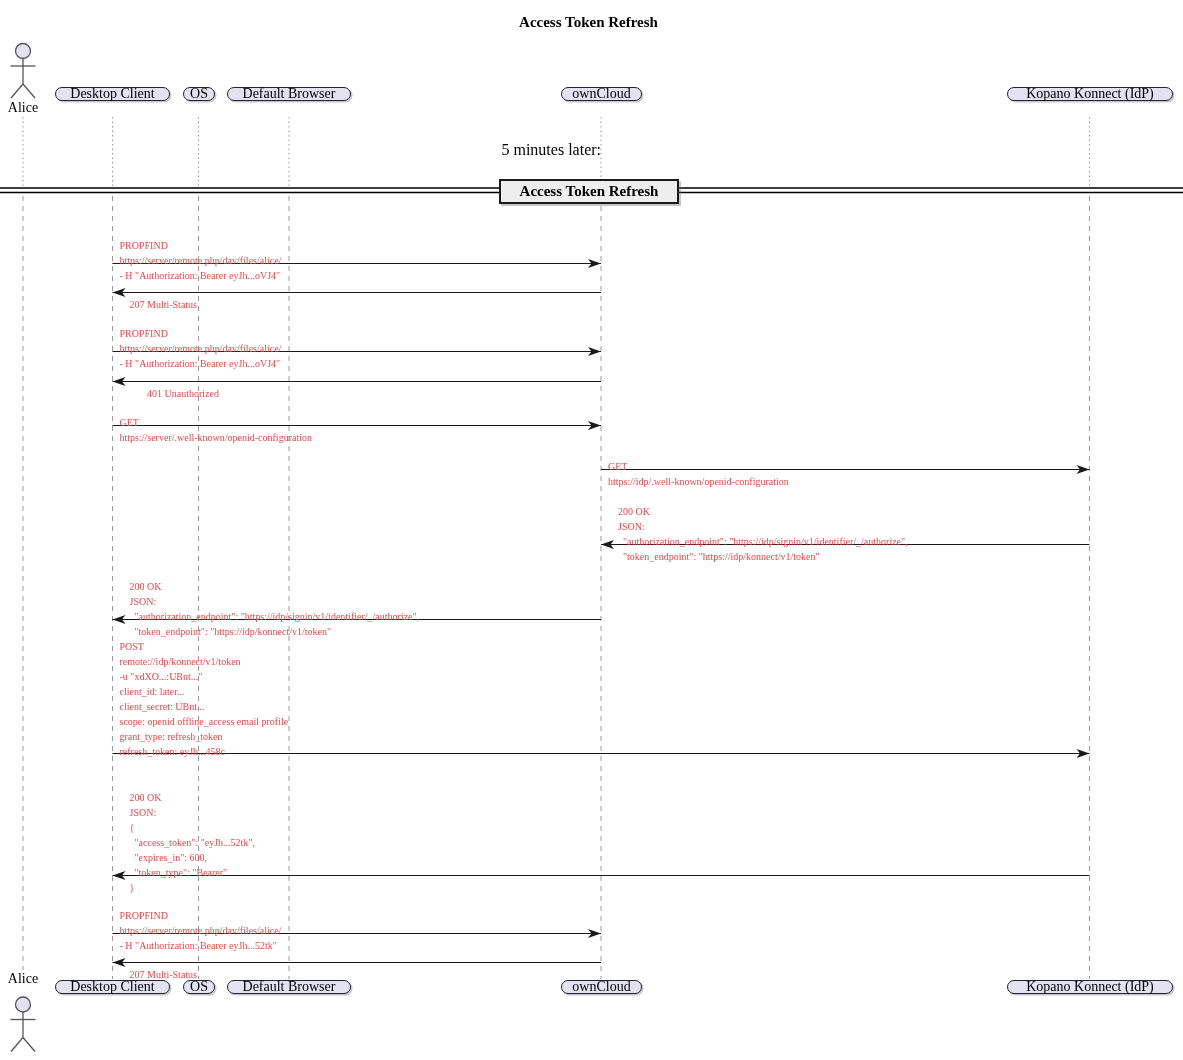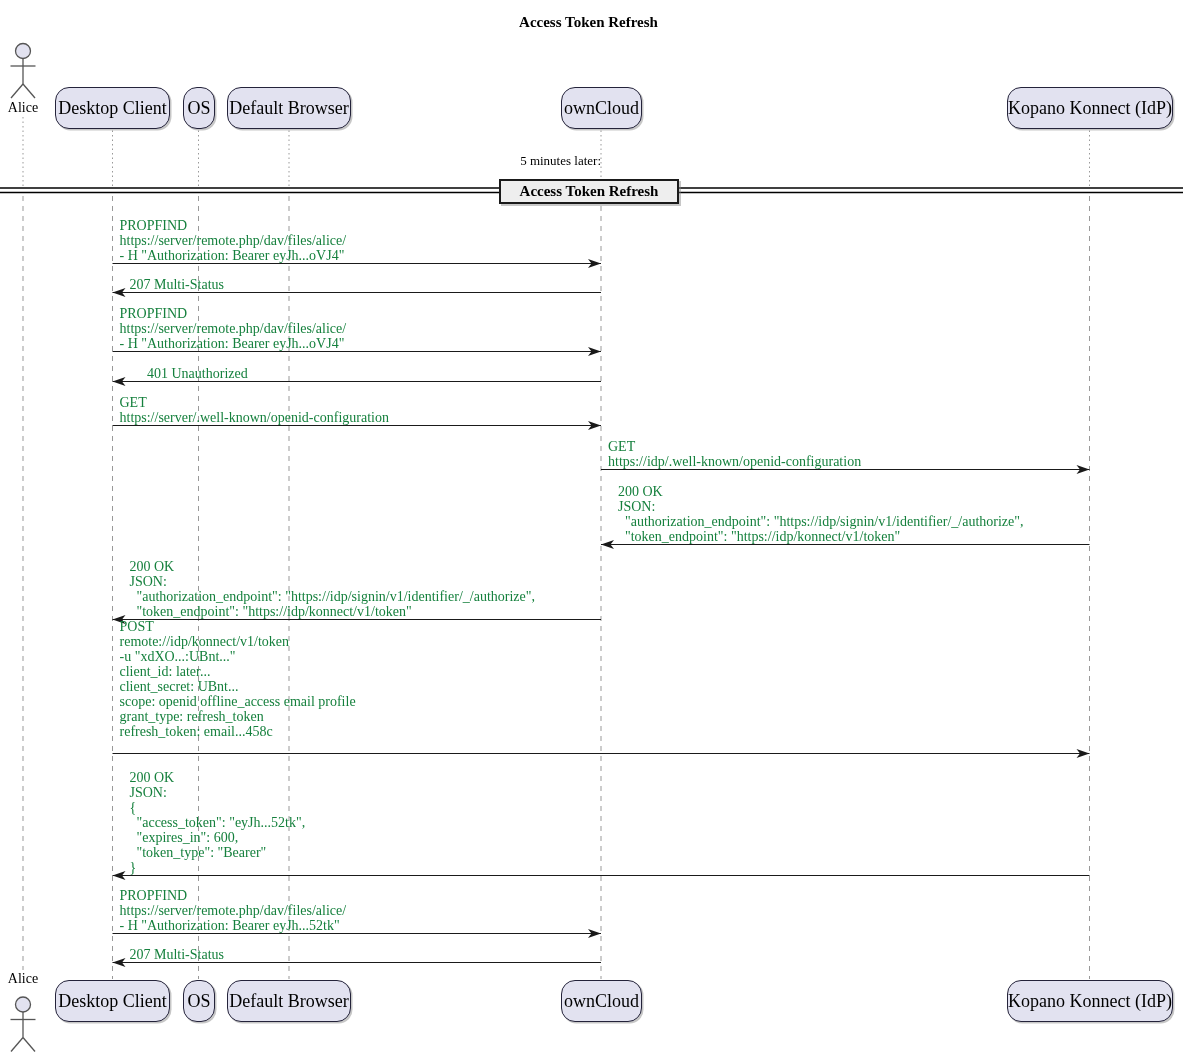--- a/index.html
+++ b/index.html
@@ -6,43 +6,44 @@
   .canvas{
     position:relative;width:1183px;height:1060px;background:#ffffff;
     font-family:Liberation Serif, serif;color:#0a0a0a;overflow:hidden;
   }
   .layer-svg{position:absolute;left:0;top:0;width:1183px;height:1060px;}
   .diagram-title{
     position:absolute;top:14px;left:0;width:1177px;text-align:center;
     font-size:15px;font-weight:bold;color:#000;
   }
   .participant{
-    position:absolute;height:42px;box-sizing:border-box;
+    position:absolute;height:14px;box-sizing:border-box;
     background:#E2E2F0;border:1px solid #24233a;border-radius:14px;
     display:flex;align-items:center;justify-content:center;
-    font-size:18px;color:#000;
+    font-size:14px;color:#000;
     box-shadow:1.5px 1.5px 0 rgba(130,130,130,0.45);
   }
   .actor-label{
     position:absolute;width:64px;text-align:center;font-size:14px;color:#000;
   }
   .delay-note{
-    position:absolute;top:153px;left:0;width:601px;text-align:right;
-    font-size:13px;color:#000;
+    position:absolute;top:141px;left:0;width:601px;text-align:right;
+    font-size:16px;color:#000;
   }
   .divider-label{
     position:absolute;left:499px;top:179px;width:180px;height:25px;
     box-sizing:border-box;background:#EEEEEE;border:2px solid #1a1a1a;
     display:flex;align-items:center;justify-content:center;
     font-size:15px;font-weight:bold;color:#000;
     box-shadow:2px 2px 0 rgba(130,130,130,0.45);
   }
   .msg-label{
-    position:absolute;font-size:14px;line-height:15px;color:#15803d;
+    position:absolute;font-size:10px;line-height:15px;color:#ef4444;
     white-space:pre;
+    margin-top:20px;
   }
 </style>
 </head>
 <body>
 
 <div class="canvas">
   <svg class="layer-svg" id="geom-svg" width="1183" height="1060" viewBox="0 0 1183 1060">
       <line x1="23" y1="117" x2="23" y2="186" stroke="#999999" stroke-width="1" stroke-dasharray="1.5,3"></line>
       <line x1="23" y1="196" x2="23" y2="970" stroke="#999999" stroke-width="1" stroke-dasharray="5,5"></line>
       <line x1="112.5" y1="117" x2="112.5" y2="186" stroke="#999999" stroke-width="1" stroke-dasharray="1.5,3"></line>
@@ -119,18 +120,18 @@
     </div>
   <div id="messages-layer">
       <div class="msg-label" style="left: 119.5px; top: 218px;"><div>PROPFIND</div><div>https://server/remote.php/dav/files/alice/</div><div>- H "Authorization: Bearer eyJh...oVJ4"</div></div>
       <div class="msg-label" style="left: 129.5px; top: 277px;"><div>207 Multi-Status</div></div>
       <div class="msg-label" style="left: 119.5px; top: 306px;"><div>PROPFIND</div><div>https://server/remote.php/dav/files/alice/</div><div>- H "Authorization: Bearer eyJh...oVJ4"</div></div>
       <div class="msg-label" style="left: 147px; top: 366px;"><div>401 Unauthorized</div></div>
       <div class="msg-label" style="left: 119.5px; top: 395px;"><div>GET</div><div>https://server/.well-known/openid-configuration</div></div>
       <div class="msg-label" style="left: 608px; top: 439px;"><div>GET</div><div>https://idp/.well-known/openid-configuration</div></div>
       <div class="msg-label" style="left: 618px; top: 484px;"><div>200 OK</div><div>JSON:</div><div>  "authorization_endpoint": "https://idp/signin/v1/identifier/_/authorize",</div><div>  "token_endpoint": "https://idp/konnect/v1/token"</div></div>
       <div class="msg-label" style="left: 129.5px; top: 559px;"><div>200 OK</div><div>JSON:</div><div>  "authorization_endpoint": "https://idp/signin/v1/identifier/_/authorize",</div><div>  "token_endpoint": "https://idp/konnect/v1/token"</div></div>
-      <div class="msg-label" style="left: 119.5px; top: 619px;"><div>POST</div><div>remote://idp/konnect/v1/token</div><div>-u "xdXO...:UBnt..."</div><div>client_id: later...</div><div>client_secret: UBnt...</div><div>scope: openid offline_access email profile</div><div>grant_type: refresh_token</div><div>refresh_token: email...458c</div></div>
+      <div class="msg-label" style="left: 119.5px; top: 619px;"><div>POST</div><div>remote://idp/konnect/v1/token</div><div>-u "xdXO...:UBnt..."</div><div>client_id: later...</div><div>client_secret: UBnt...</div><div>scope: openid offline_access email profile</div><div>grant_type: refresh_token</div><div>refresh_token: eyJh...458c</div></div>
       <div class="msg-label" style="left: 129.5px; top: 770px;"><div>200 OK</div><div>JSON:</div><div>{</div><div>  "access_token": "eyJh...52tk",</div><div>  "expires_in": 600,</div><div>  "token_type": "Bearer"</div><div>}</div></div>
       <div class="msg-label" style="left: 119.5px; top: 888px;"><div>PROPFIND</div><div>https://server/remote.php/dav/files/alice/</div><div>- H "Authorization: Bearer eyJh...52tk"</div></div>
       <div class="msg-label" style="left: 129.5px; top: 947px;"><div>207 Multi-Status</div></div>
     </div>
 </div>
 
 </body></html>

